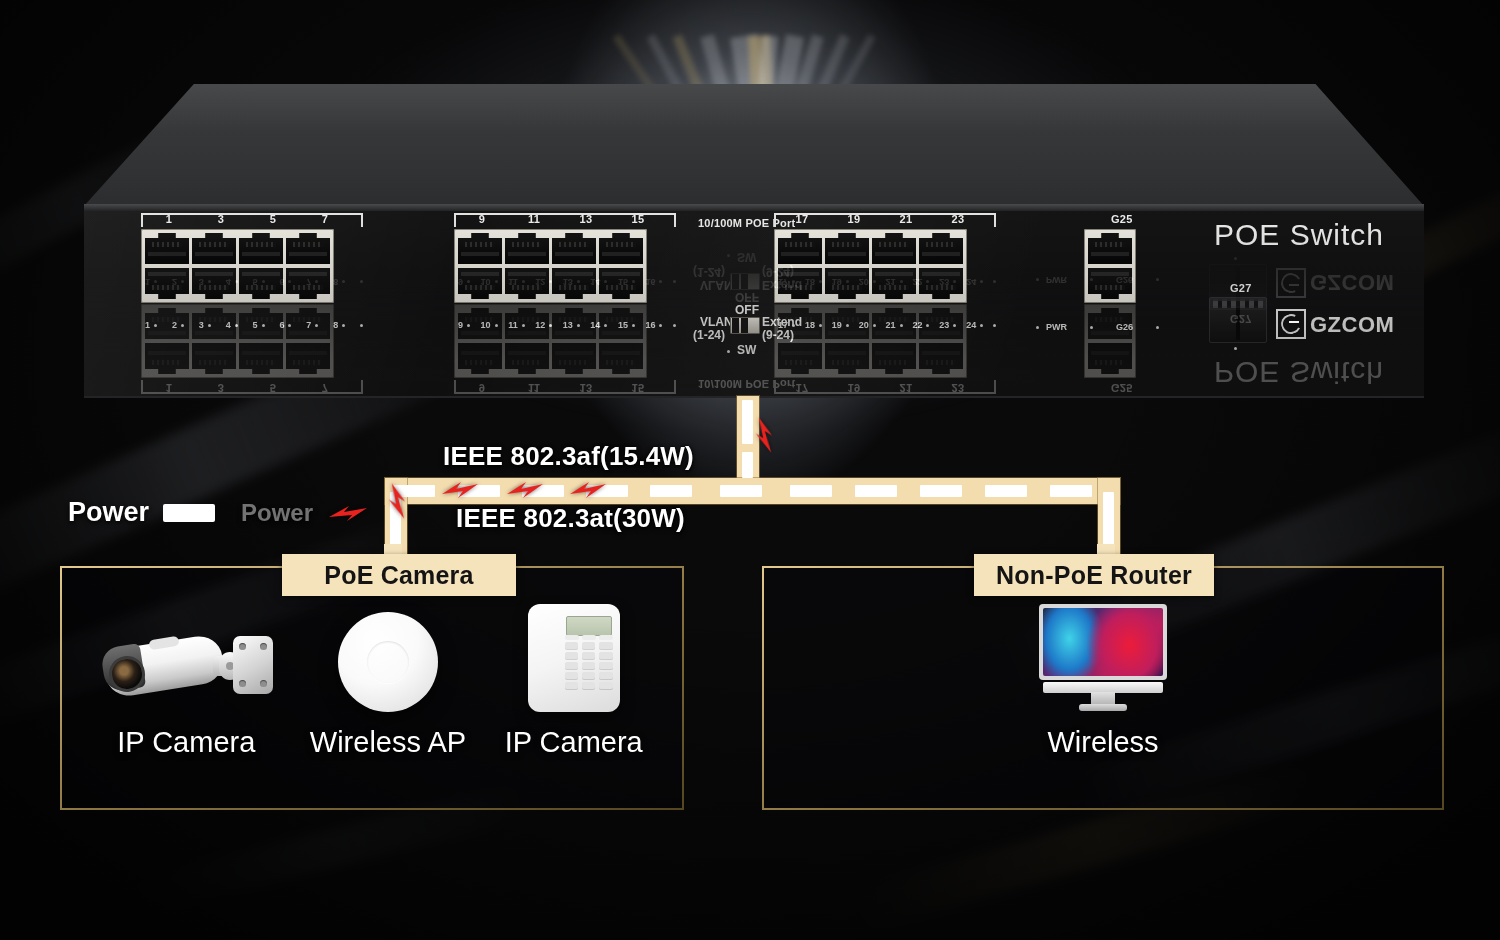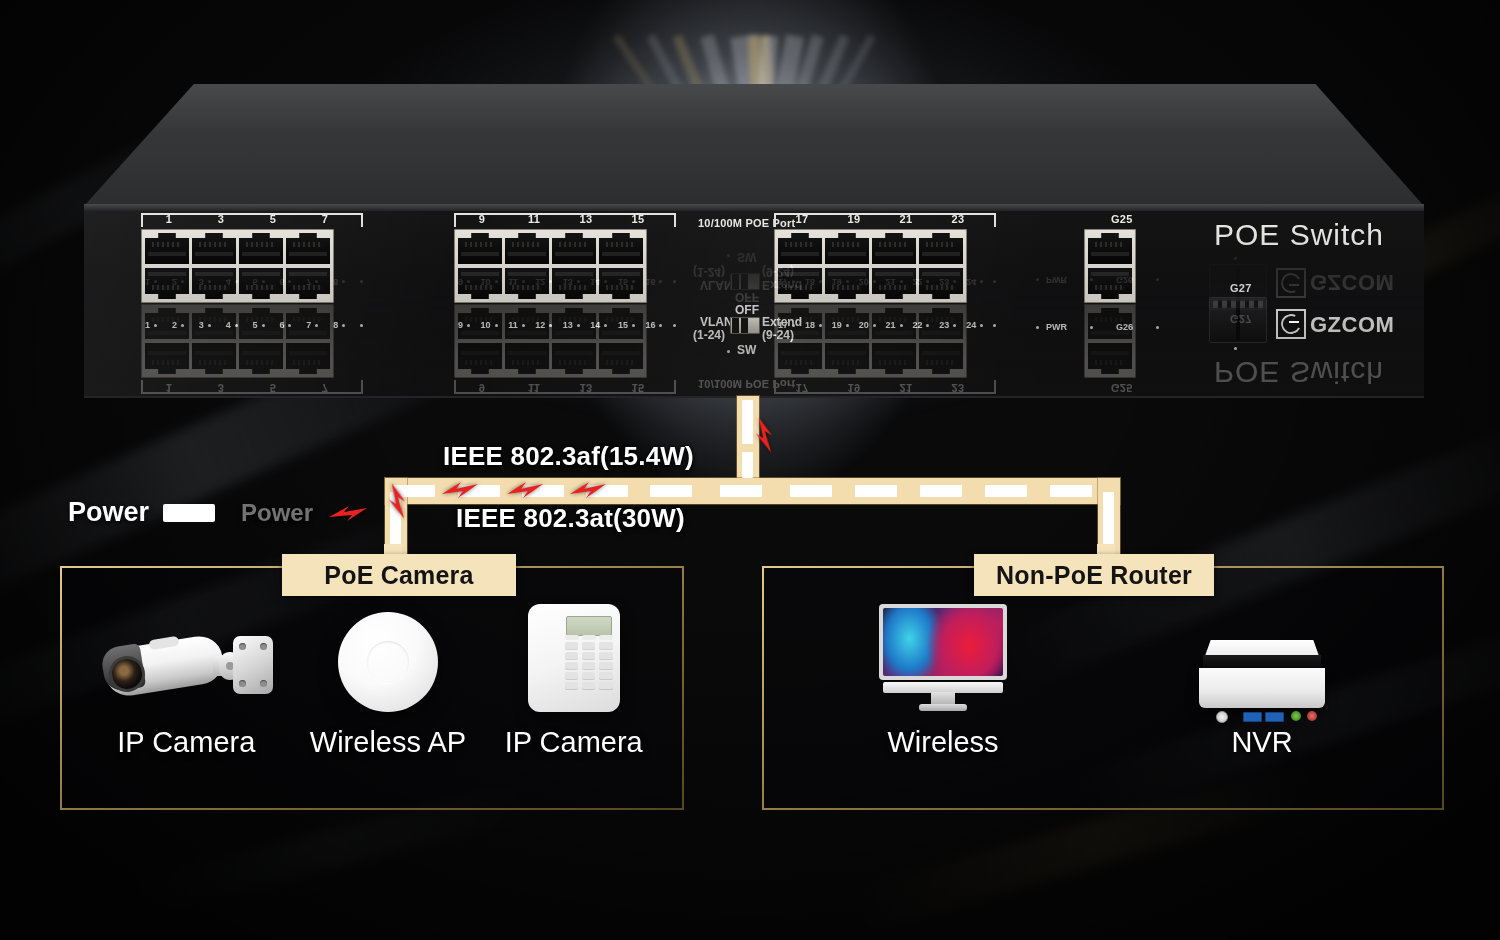--- a/index.html
+++ b/index.html
@@ -1017,35 +1017,19 @@
                 <div class="screen">
                   <div class="pic"></div>
                 </div>
                 <div class="chin"></div>
                 <div class="neck"></div>
                 <div class="foot"></div>
               </div>
             </div>
             <div class="cap">Wireless</div>
           </div>
-          <div class="dev">
-            <div class="art">
-              <div class="nvr">
-                <div class="top"></div>
-                <div class="band"></div>
-                <div class="face">
-                  <div class="pwr"></div>
-                  <div class="usb" style="left:44px"></div>
-                  <div class="usb" style="left:66px"></div>
-                  <div class="jack" style="left:92px;background:radial-gradient(circle,#7ccf4a,#2f6a18)"></div>
-                  <div class="jack" style="left:108px;background:radial-gradient(circle,#e8736b,#8e2018)"></div>
-                </div>
-              </div>
-            </div>
-            <div class="cap">NVR</div>
-          </div>
         </div>
       </div>
       <div class="dev-tab-stem" style="left: 1097px; top: 544px; height: 30px;"></div>
       <div class="dev-tab" style="left: 974px; top: 554px; width: 240px; height: 42px;">Non-PoE Router</div>
     </div>
 
 </div>
 
 </body></html>

